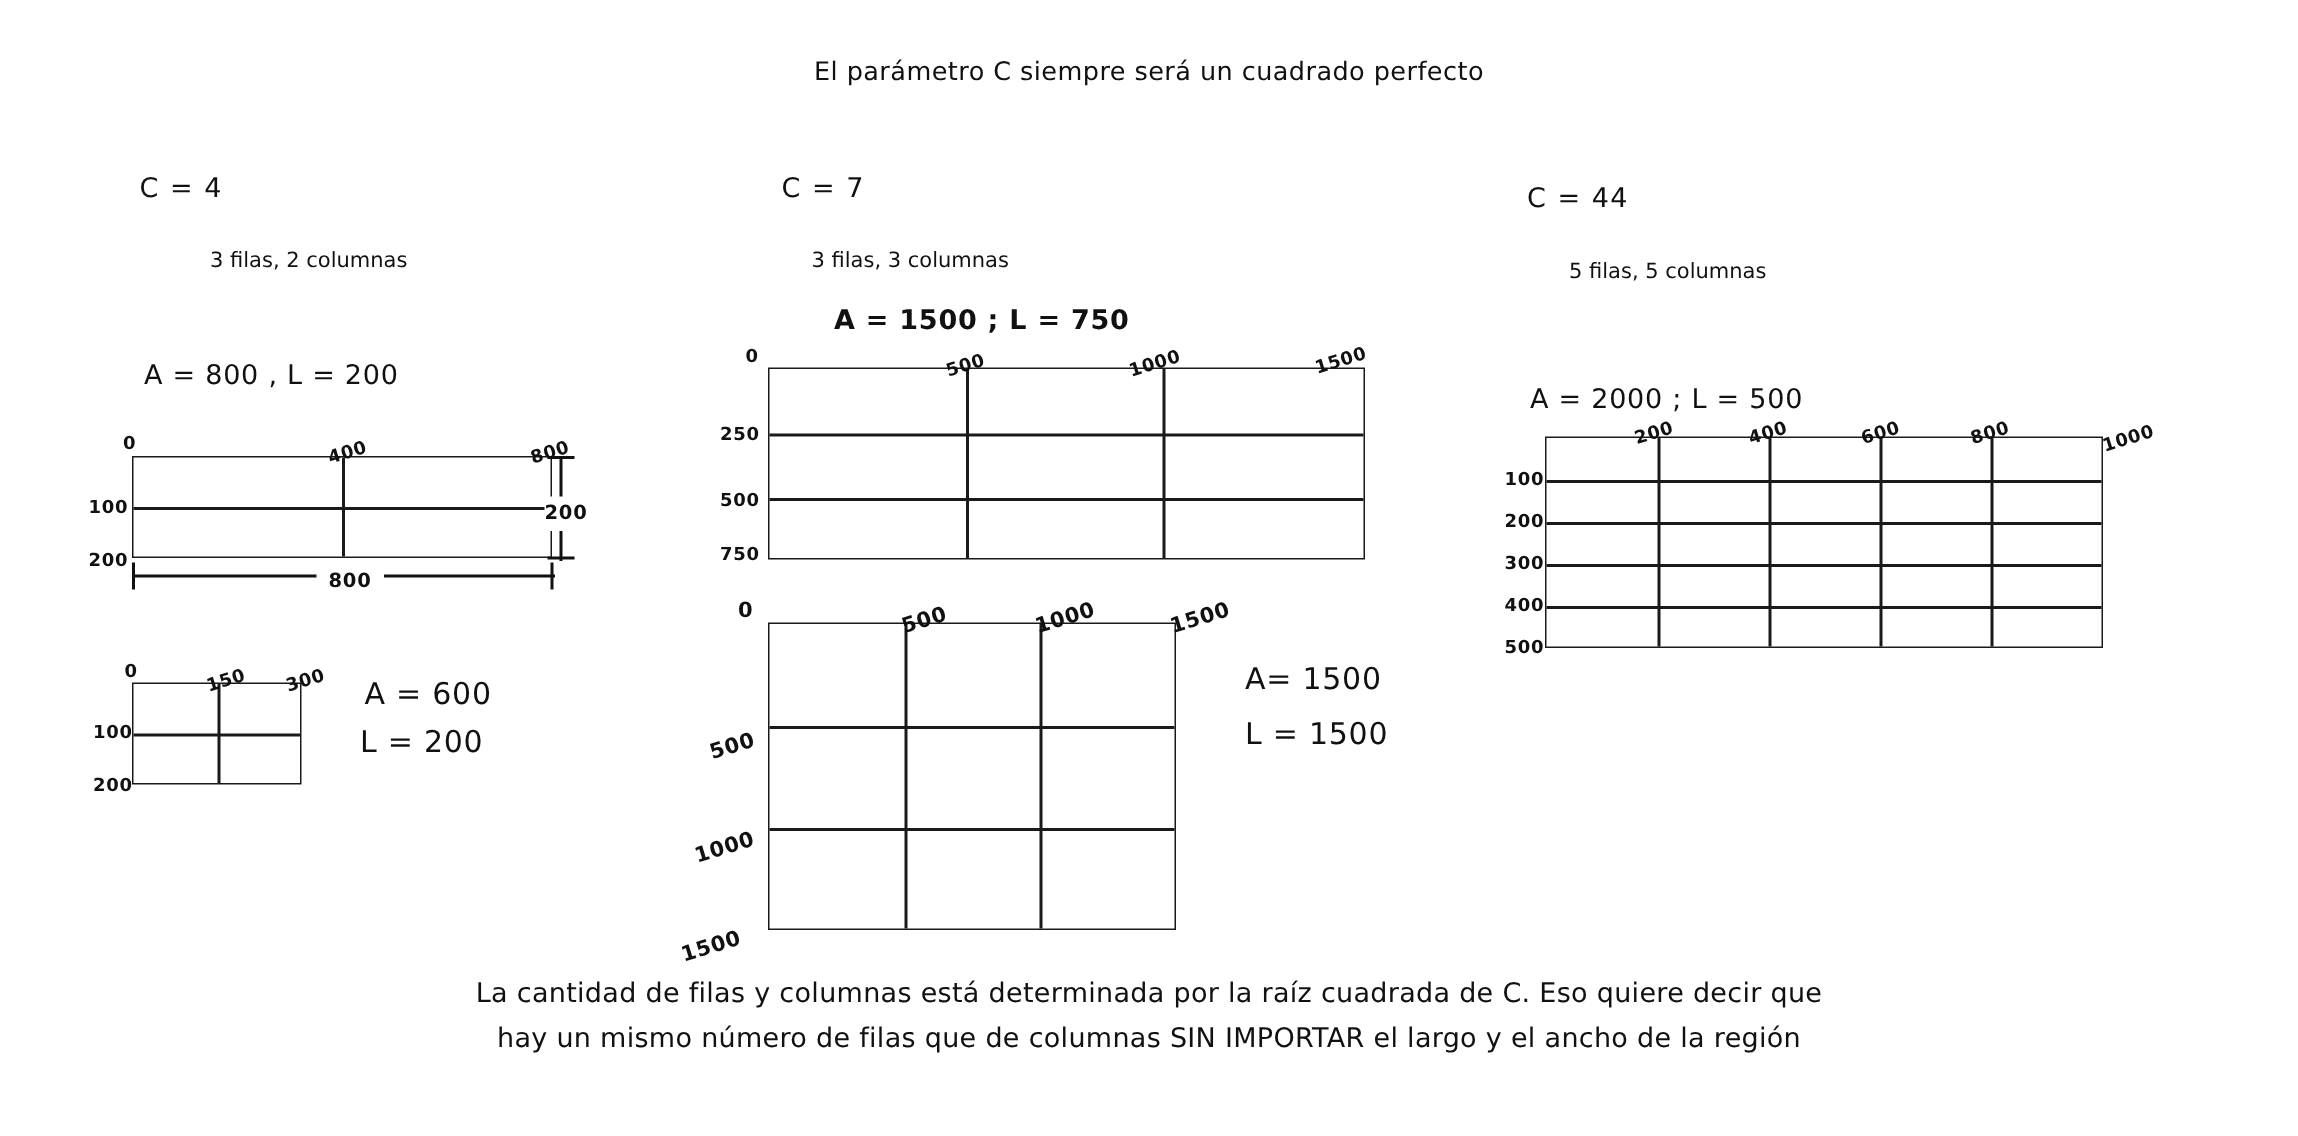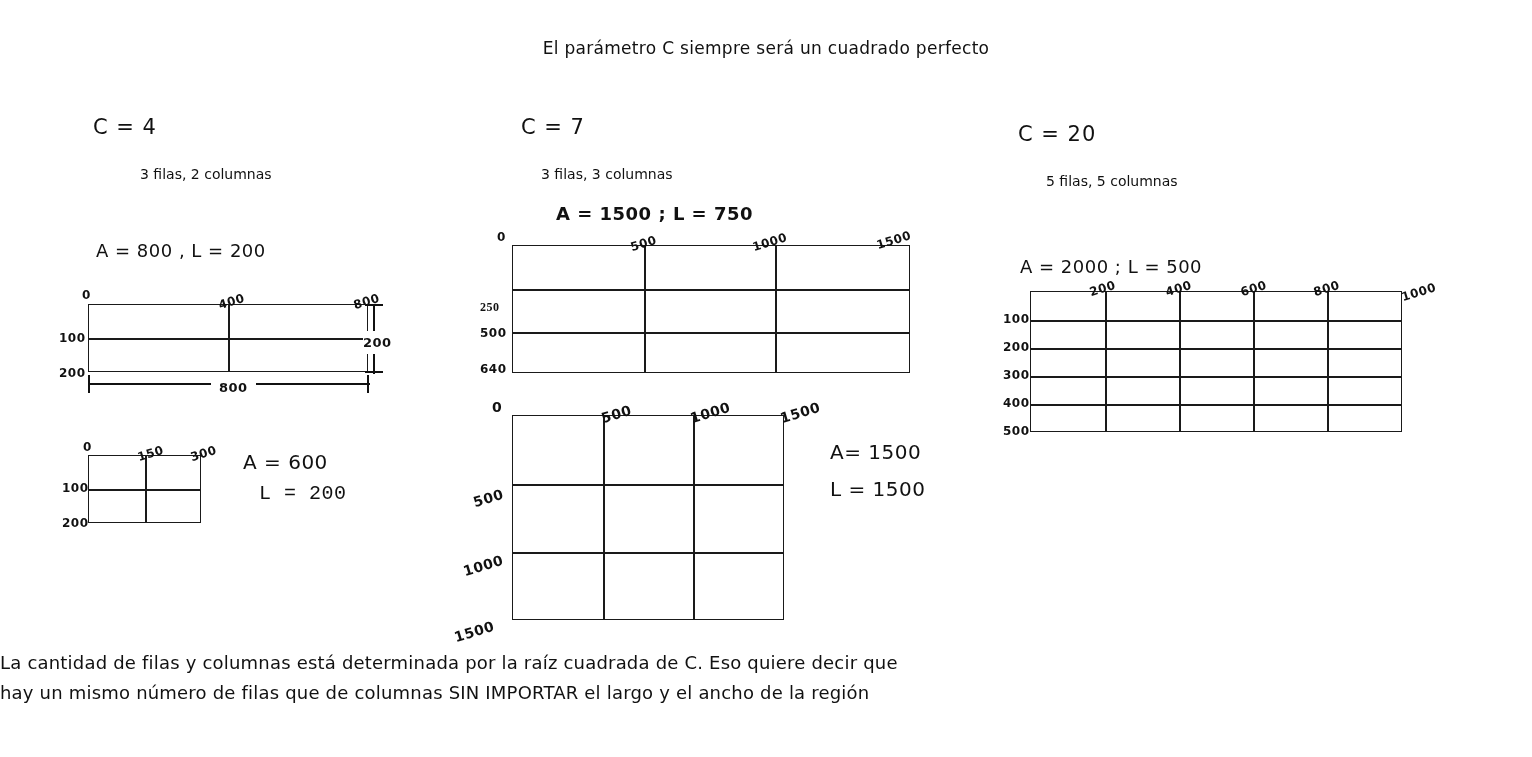--- a/index.html
+++ b/index.html
@@ -20,21 +20,21 @@
   .title {
     top: 38px;
     left: 0;
     width: 1532px;
     text-align: center;
     font-size: 17px;
     letter-spacing: 0.3px;
   }
 
   .case-label {
-    font-size: 21px;
+    font-size: 18px;
     letter-spacing: 1px;
     text-align: center;
   }
   .case-sub {
     font-size: 14px;
   }
   .formula {
     font-size: 18px;
     letter-spacing: 0.5px;
   }
@@ -67,21 +67,21 @@
   .grid .hline { height: 1.6px; left: 0; right: 0; }
 
   .bracket {
     position: absolute;
   }
   .bracket .bar { position: absolute; background: #111; }
 
   .footer {
     left: 0;
     width: 1532px;
-    text-align: left;
+    text-align: center;
     font-size: 18px;
     line-height: 30px;
     letter-spacing: 0.2px;
   }
 </style>
 </head>
 <body>
 
 <div class="abs title">El parámetro C siempre será un cuadrado perfecto</div>
 
@@ -117,57 +117,57 @@
 <div class="grid" style="left:88px; top:455px; width:113px; height:68px;">
   <div class="vline" style="left:56px;"></div>
   <div class="hline" style="top:33px;"></div>
 </div>
 <div class="abs tick" style="left:83px; top:440px;">0</div>
 <div class="abs tick rot" style="left:140px; top:450px;">150</div>
 <div class="abs tick rot" style="left:193px; top:450px;">300</div>
 <div class="abs tick" style="left:62px; top:481px;">100</div>
 <div class="abs tick" style="left:62px; top:516px;">200</div>
 <div class="abs formula-big" style="left:243px; top:450px;">A = 600</div>
-<div class="abs formula-big" style="left:259px; top:482px;font-family:Liberation Mono, monospace;">L = 200</div>
+<div class="abs formula-big" style="left:240px; top:482px;">L = 200</div>
 
 <div class="abs case-label" style="left:521px; top:115px;">C = 7</div>
 <div class="abs case-sub" style="left:541px; top:166px;">3 filas, 3 columnas</div>
 <div class="abs formula" style="left:556px; top:203px;font-weight:bold;">A = 1500 ;  L = 750</div>
 
 <div class="grid" style="left:512px; top:245px; width:398px; height:128px;">
   <div class="vline" style="left:131px;"></div>
   <div class="vline" style="left:262px;"></div>
   <div class="hline" style="top:43px;"></div>
   <div class="hline" style="top:86px;"></div>
 </div>
 <div class="abs tick" style="left:497px; top:230px;">0</div>
 <div class="abs tick rot" style="left:633px; top:240px;">500</div>
 <div class="abs tick rot" style="left:755px; top:240px;">1000</div>
 <div class="abs tick rot" style="left:879px; top:238px;">1500</div>
-<div class="abs tick" style="left:480px; top:300px;font-family:Liberation Serif, serif;">250</div>
+<div class="abs tick" style="left:480px; top:282px;">250</div>
 <div class="abs tick" style="left:480px; top:326px;">500</div>
-<div class="abs tick" style="left:480px; top:362px;">640</div>
+<div class="abs tick" style="left:480px; top:362px;">750</div>
 
 <div class="grid" style="left:512px; top:415px; width:272px; height:205px;">
   <div class="vline" style="left:90px;"></div>
   <div class="vline" style="left:180px;"></div>
   <div class="hline" style="top:68px;"></div>
   <div class="hline" style="top:136px;"></div>
 </div>
 <div class="abs tick" style="left:492px; top:399px; font-size:14px;">0</div>
 <div class="abs tick rot" style="left:604px; top:410px; font-size:14px;">500</div>
 <div class="abs tick rot" style="left:693px; top:410px; font-size:14px;">1000</div>
 <div class="abs tick rot" style="left:783px; top:410px; font-size:14px;">1500</div>
 <div class="abs tick rot" style="left:476px; top:494px; font-size:14px;">500</div>
 <div class="abs tick rot" style="left:466px; top:563px; font-size:14px;">1000</div>
 <div class="abs tick rot" style="left:457px; top:629px; font-size:14px;">1500</div>
 <div class="abs formula-big" style="left:830px; top:440px;">A= 1500</div>
 <div class="abs formula-big" style="left:830px; top:477px;">L = 1500</div>
 
-<div class="abs case-label" style="left:1018px; top:122px;">C = 20</div>
+<div class="abs case-label" style="left:1018px; top:122px;">C = 44</div>
 <div class="abs case-sub" style="left:1046px; top:173px;">5 filas, 5 columnas</div>
 <div class="abs formula" style="left:1020px; top:256px;">A = 2000  ;   L = 500</div>
 
 <div class="grid" style="left:1030px; top:291px; width:372px; height:141px;">
   <div class="vline" style="left:74px;"></div>
   <div class="vline" style="left:148px;"></div>
   <div class="vline" style="left:222px;"></div>
   <div class="vline" style="left:296px;"></div>
   <div class="hline" style="top:28px;"></div>
   <div class="hline" style="top:56px;"></div>

